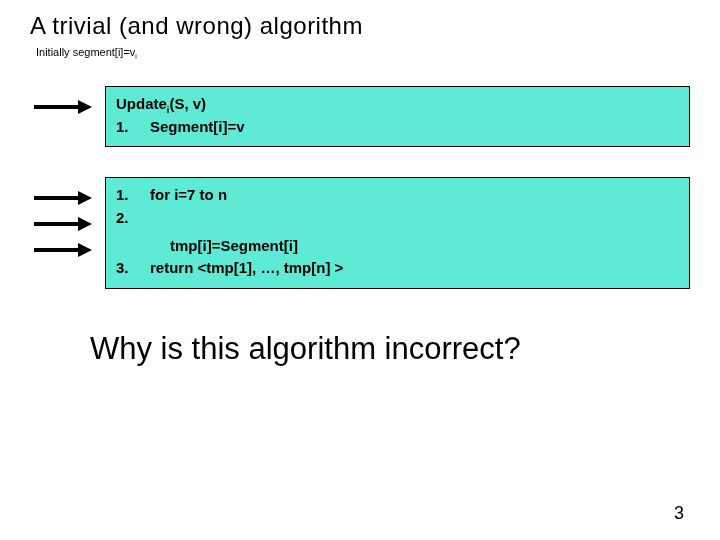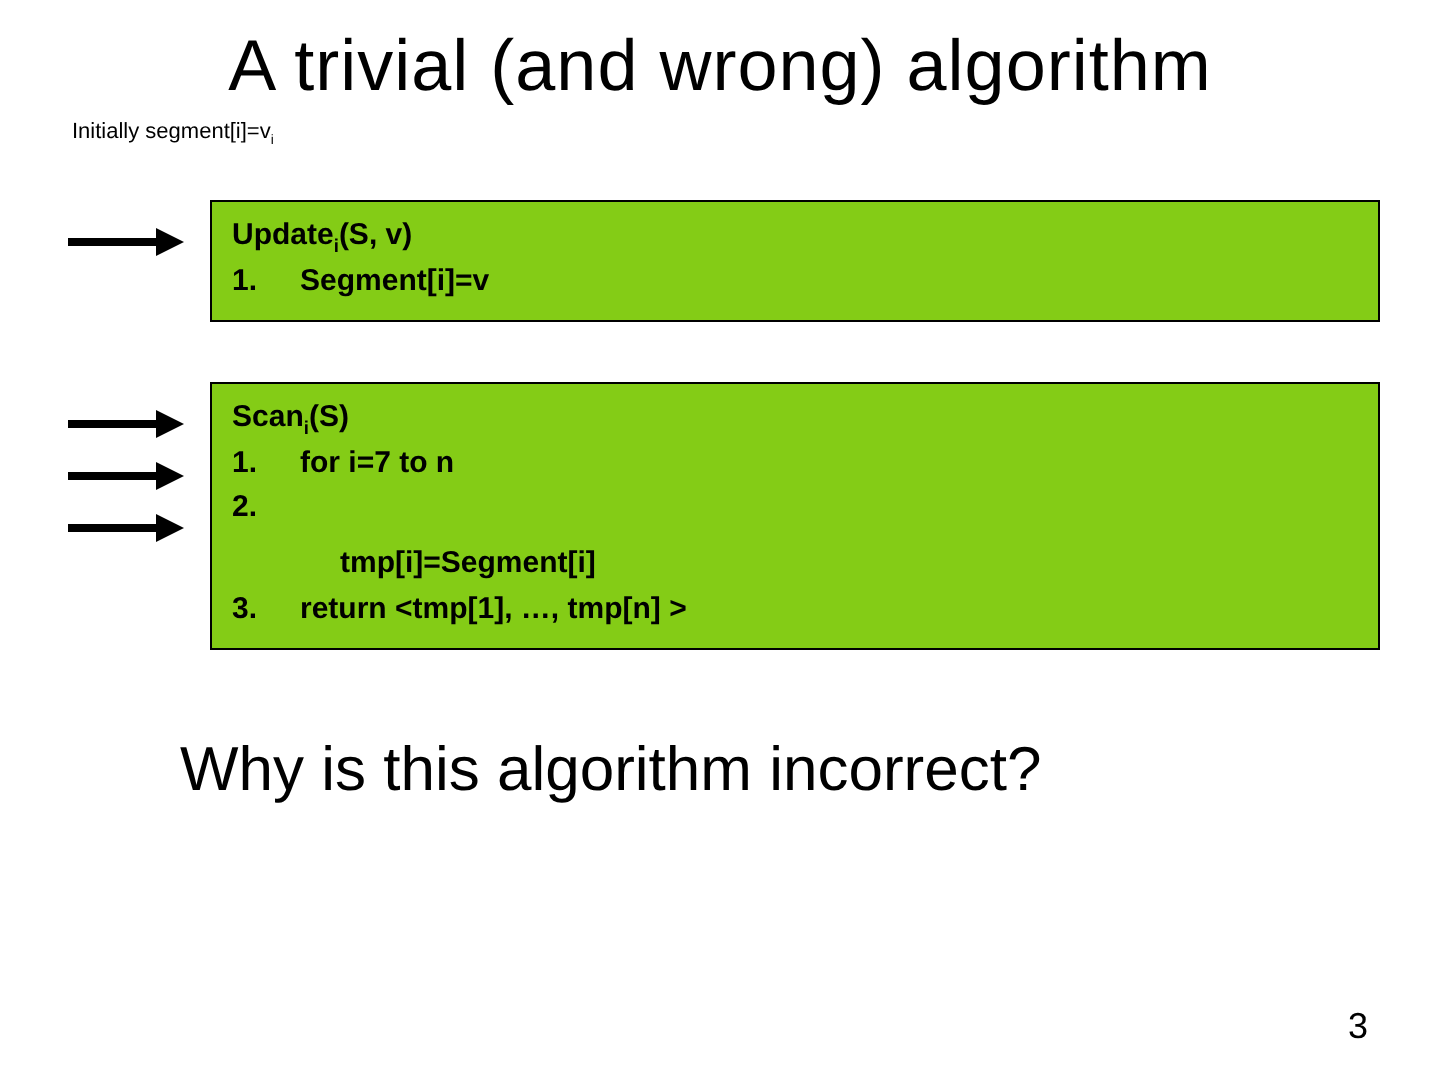--- a/index.html
+++ b/index.html
@@ -1,23 +1,23 @@
 <!DOCTYPE html>
 <html><head>
 <meta charset="utf-8">
 <style>
   * { margin: 0; padding: 0; box-sizing: border-box; }
   html, body { width: 720px; height: 540px; background: #fff; font-family: "Comic Sans MS", "Comic Sans", cursive, sans-serif; color: #000; }
   .slide { position: relative; width: 720px; height: 540px; padding: 12px 30px 20px 30px; }
-  .title { font-size: 36px; font-weight: normal; text-align: center; margin-bottom: 0; letter-spacing: 0.5px; }
+  .title { font-size: 24px; font-weight: normal; text-align: left; margin-bottom: 0; letter-spacing: 0.5px; }
   .init-line { font-size: 11px; margin: 6px 0 28px 6px; }
   .sub { font-size: 0.62em; vertical-align: sub; line-height: 0; }
   .row { display: flex; align-items: flex-start; margin-bottom: 30px; }
   .arrows { width: 75px; flex: 0 0 75px; padding-top: 8px; }
-  .box { flex: 1; border: 1.2px solid #000; background: #84cc16; padding: 6px 10px 8px 10px; font-size: 15px; line-height: 1.5; }
+  .box { flex: 1; border: 1.2px solid #000; background: #5eead4; padding: 6px 10px 8px 10px; font-size: 15px; line-height: 1.5; }
   .box b { font-weight: bold; }
   .ol-line { display: flex; }
   .ol-num { width: 34px; flex: 0 0 34px; font-weight: bold; }
   .ol-body { flex: 1; font-weight: bold; }
   .indent { padding-left: 20px; margin-top: 28px; }
   .question { font-size: 31px; margin: 42px 0 0 60px; }
   .pagenum { position: absolute; right: 36px; bottom: 16px; font-size: 18px; }
   svg.arrow { display: block; }
 </style>
 </head>
@@ -57,23 +57,20 @@
       <svg class="arrow" width="62" height="26" viewBox="0 0 62 26">
         <line x1="4" y1="13" x2="48" y2="13" stroke="#000" stroke-width="4"></line>
         <polygon points="48,6 62,13 48,20" fill="#000"></polygon>
       </svg>
       <svg class="arrow" width="62" height="26" viewBox="0 0 62 26">
         <line x1="4" y1="13" x2="48" y2="13" stroke="#000" stroke-width="4"></line>
         <polygon points="48,6 62,13 48,20" fill="#000"></polygon>
       </svg>
     </div>
     <div class="box">
-      <div>
-        <b><span>Scan</span><span class="sub">i</span><span>(S)</span></b>
-      </div>
       <div class="ol-line">
         <span class="ol-num"><b>1.</b></span>
         <span class="ol-body">for i=7 to n</span>
       </div>
       <div class="ol-line">
         <span class="ol-num"><b>2.</b></span>
         <span class="ol-body indent">tmp[i]=Segment[i]</span>
       </div>
       <div class="ol-line">
         <span class="ol-num"><b>3.</b></span>

